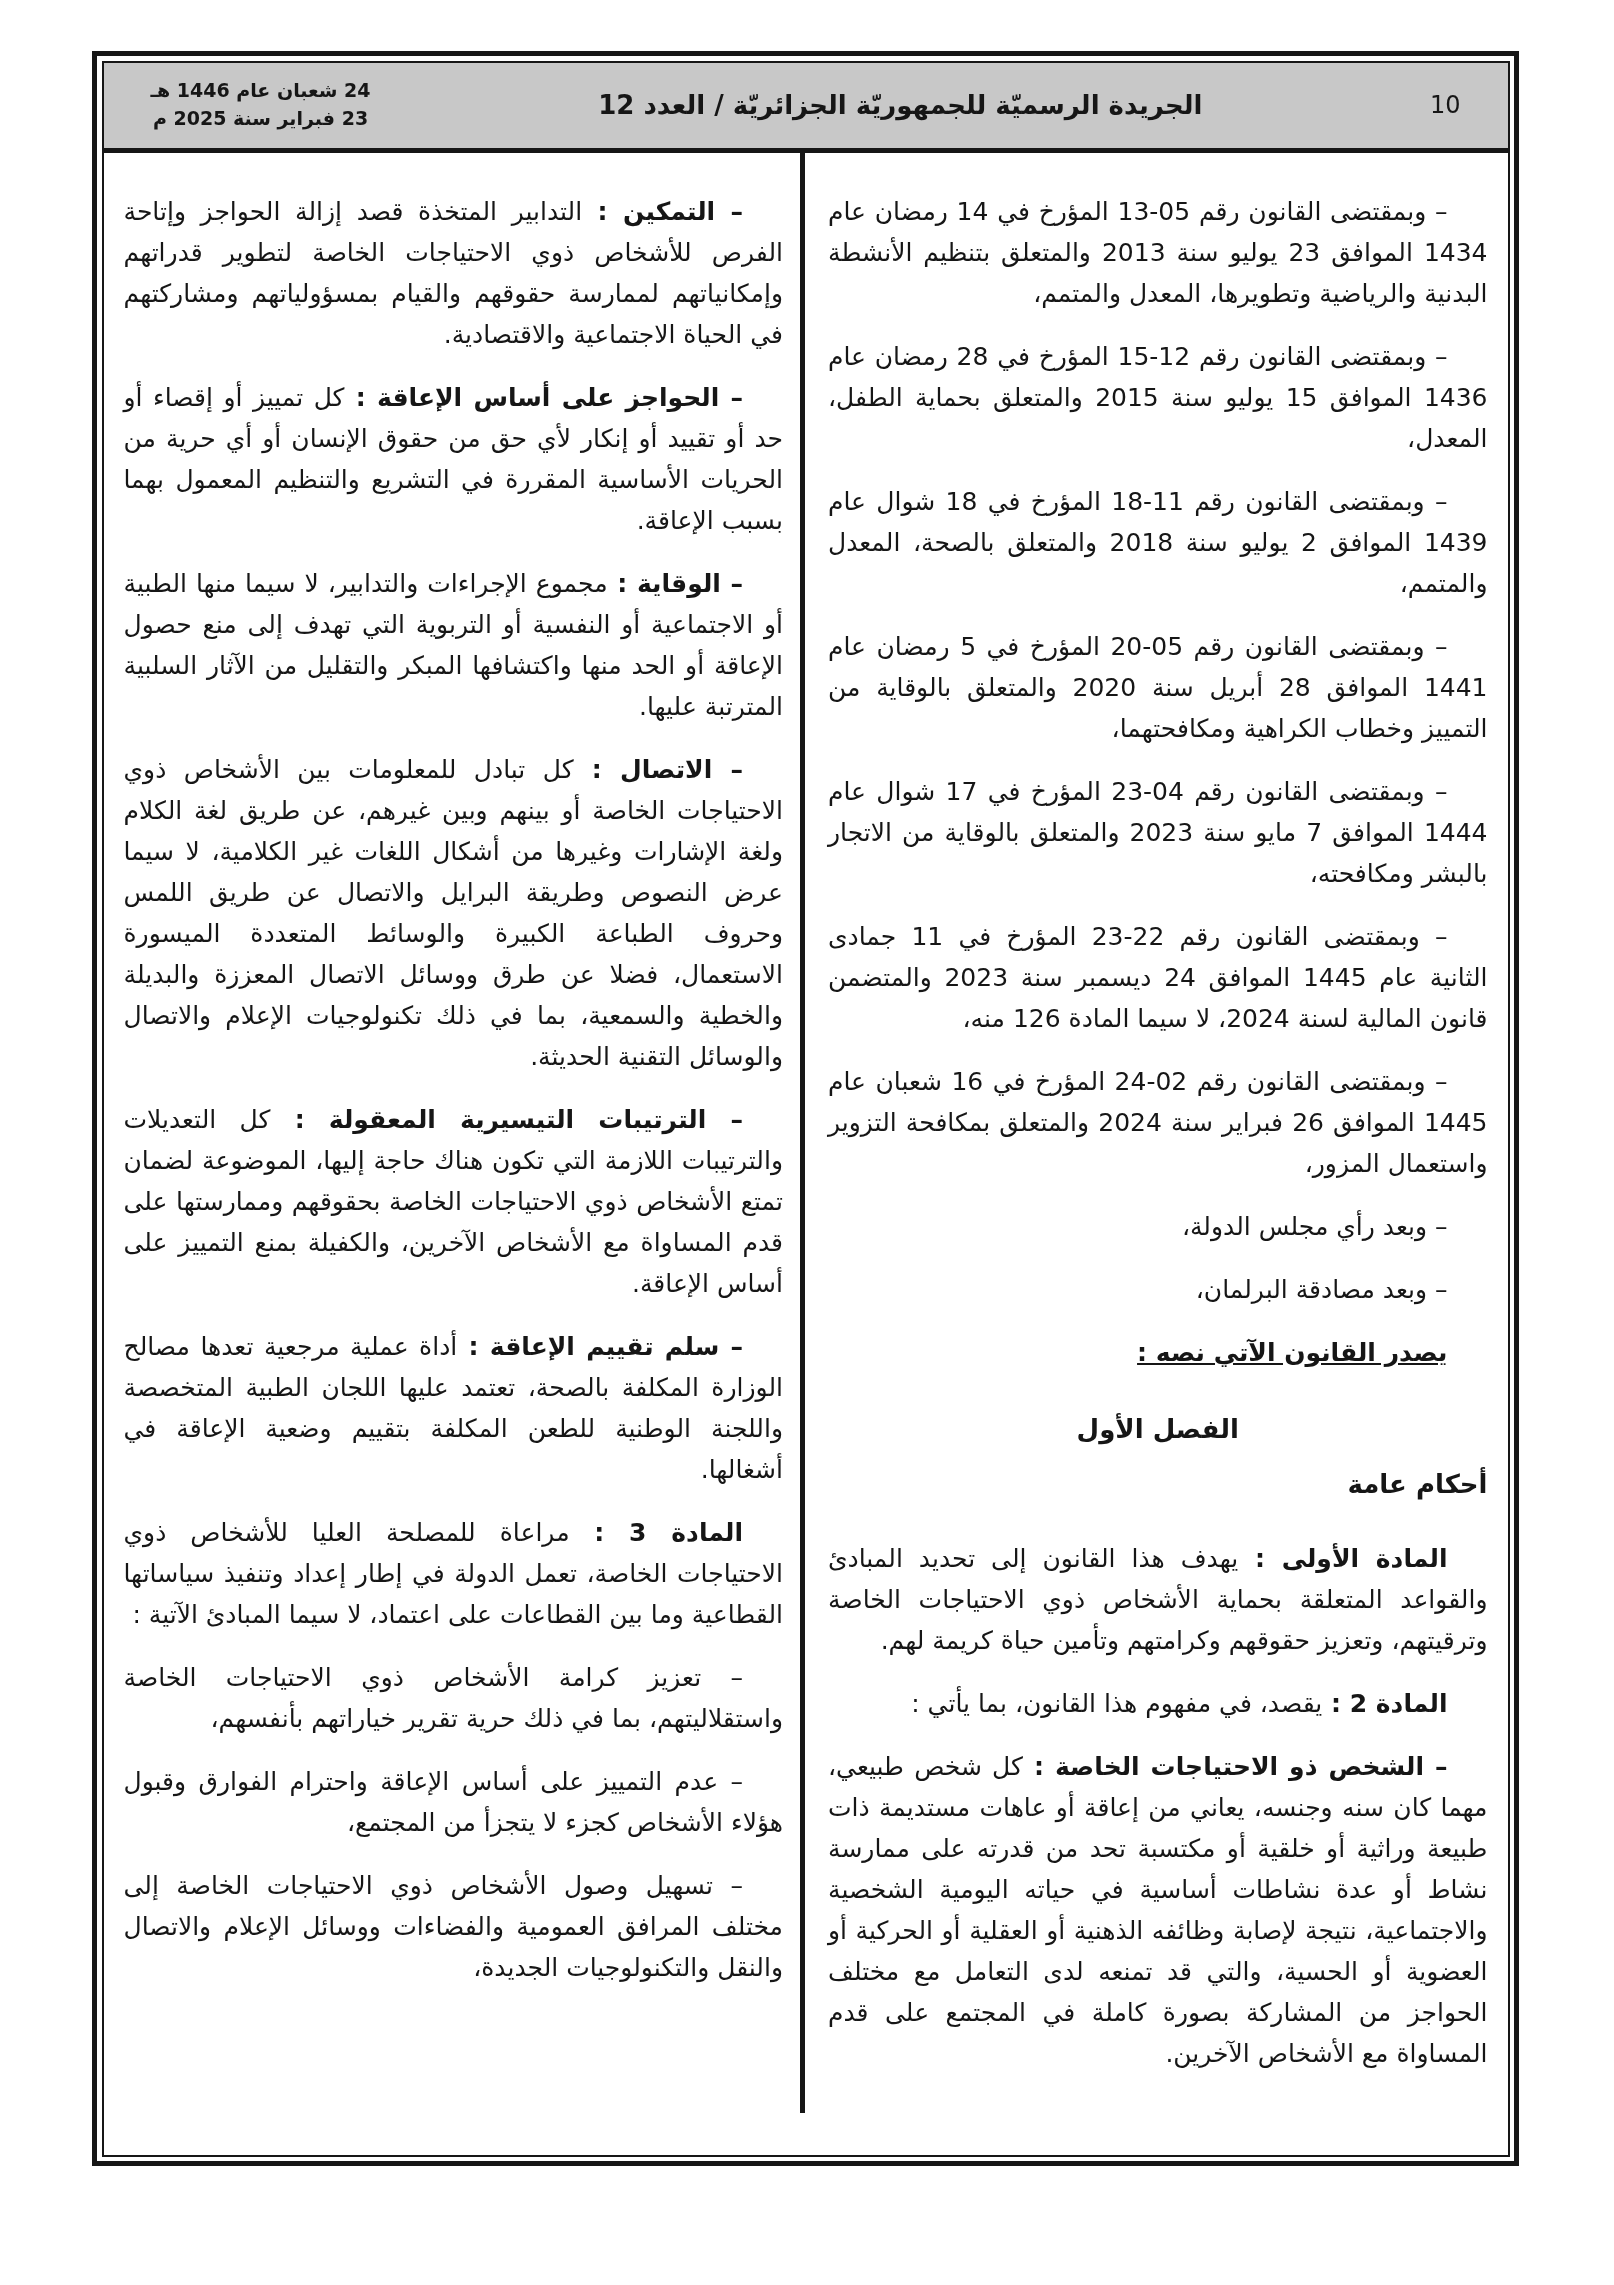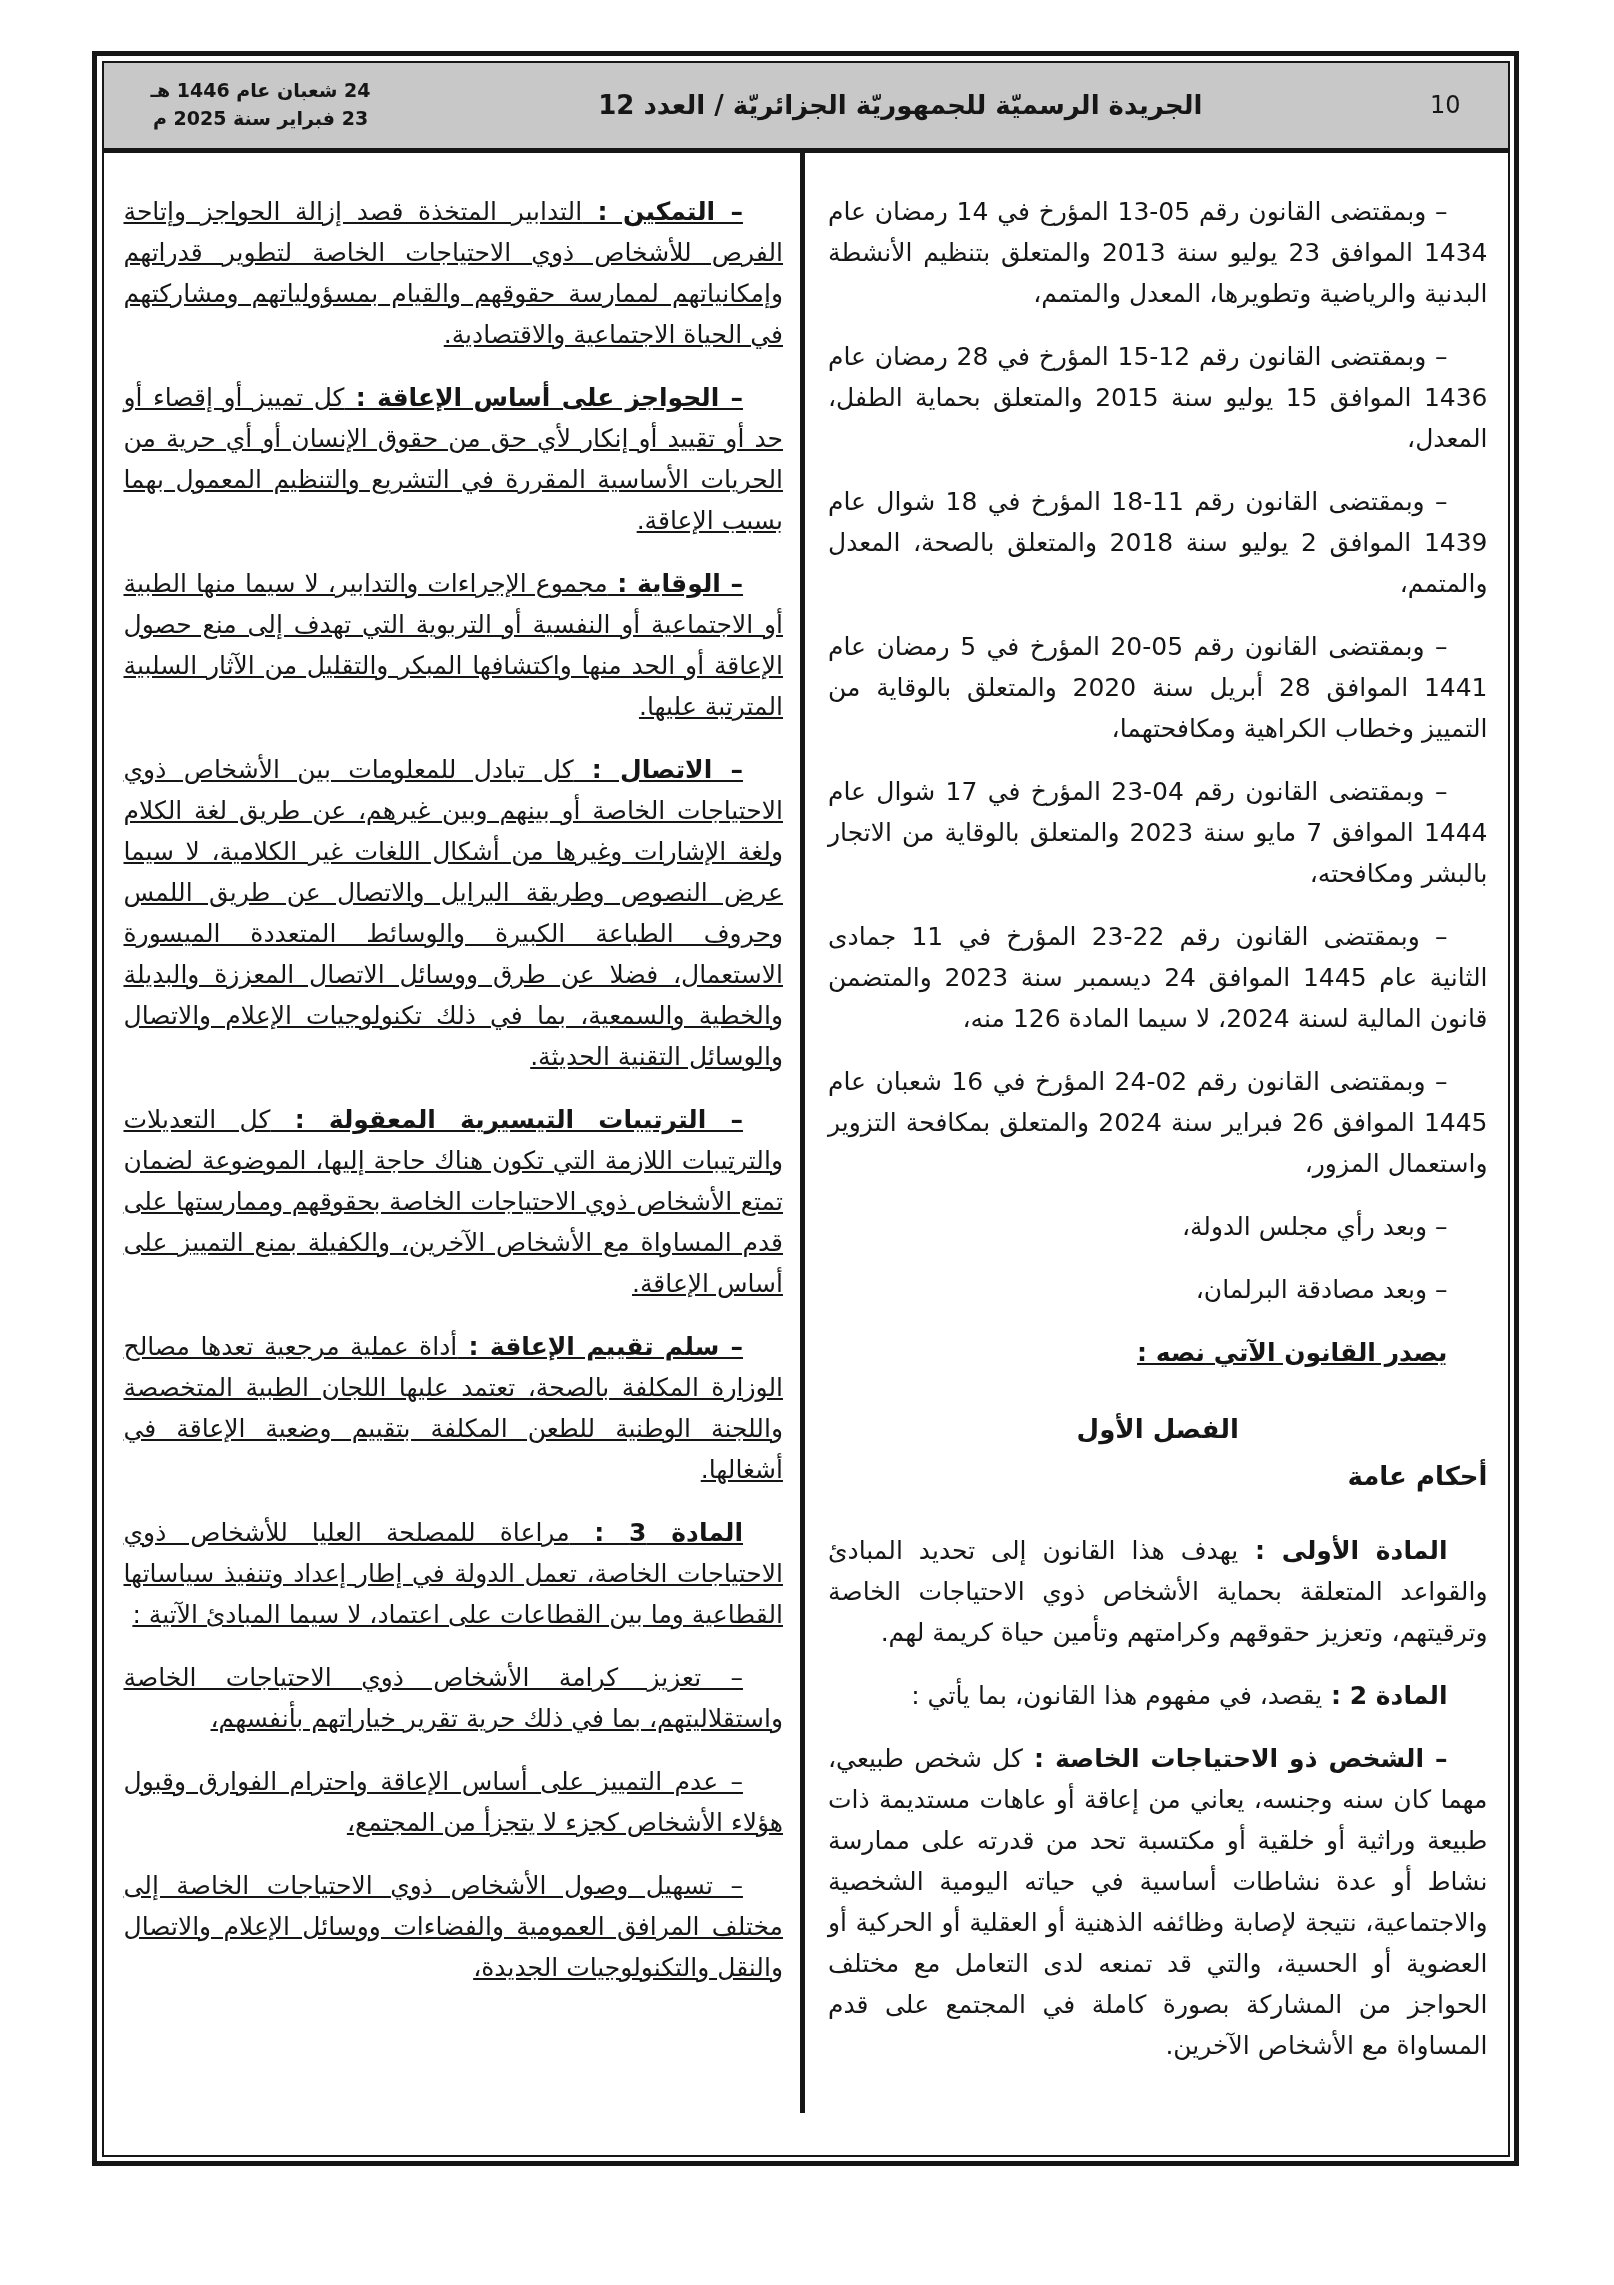--- a/index.html
+++ b/index.html
@@ -69,21 +69,20 @@
     min-height: 0;
   }
   .col {
     flex: 1 1 0;
     padding: 38px 20px 0 23.5px;
     box-sizing: border-box;
     direction: rtl;
   }
   .col.second {
     padding: 38px 17px 0 20px;
-    text-decoration: underline;
   }
   .column-divider {
     flex: 0 0 auto;
     width: 4.5px;
     background: #161616;
     align-self: stretch;
     margin-bottom: 42px;
   }
   .para {
     margin: 0 0 22px 0;
@@ -95,21 +94,21 @@
     color: #161616;
   }
   .para b {
     font-weight: 700;
   }
   .para.chapter {
     text-align: center;
     text-indent: 0;
     font-weight: 700;
     font-size: 26px;
-    margin: 36px 0 6px 0;
+    margin: 36px 0 14px 0;
   }
   .para.chapter-sub {
     text-align: right;
     text-indent: 0;
     font-weight: 700;
     font-size: 26px;
     margin: 0 0 33px 0;
   }
   .para.decree {
     font-weight: 700;

